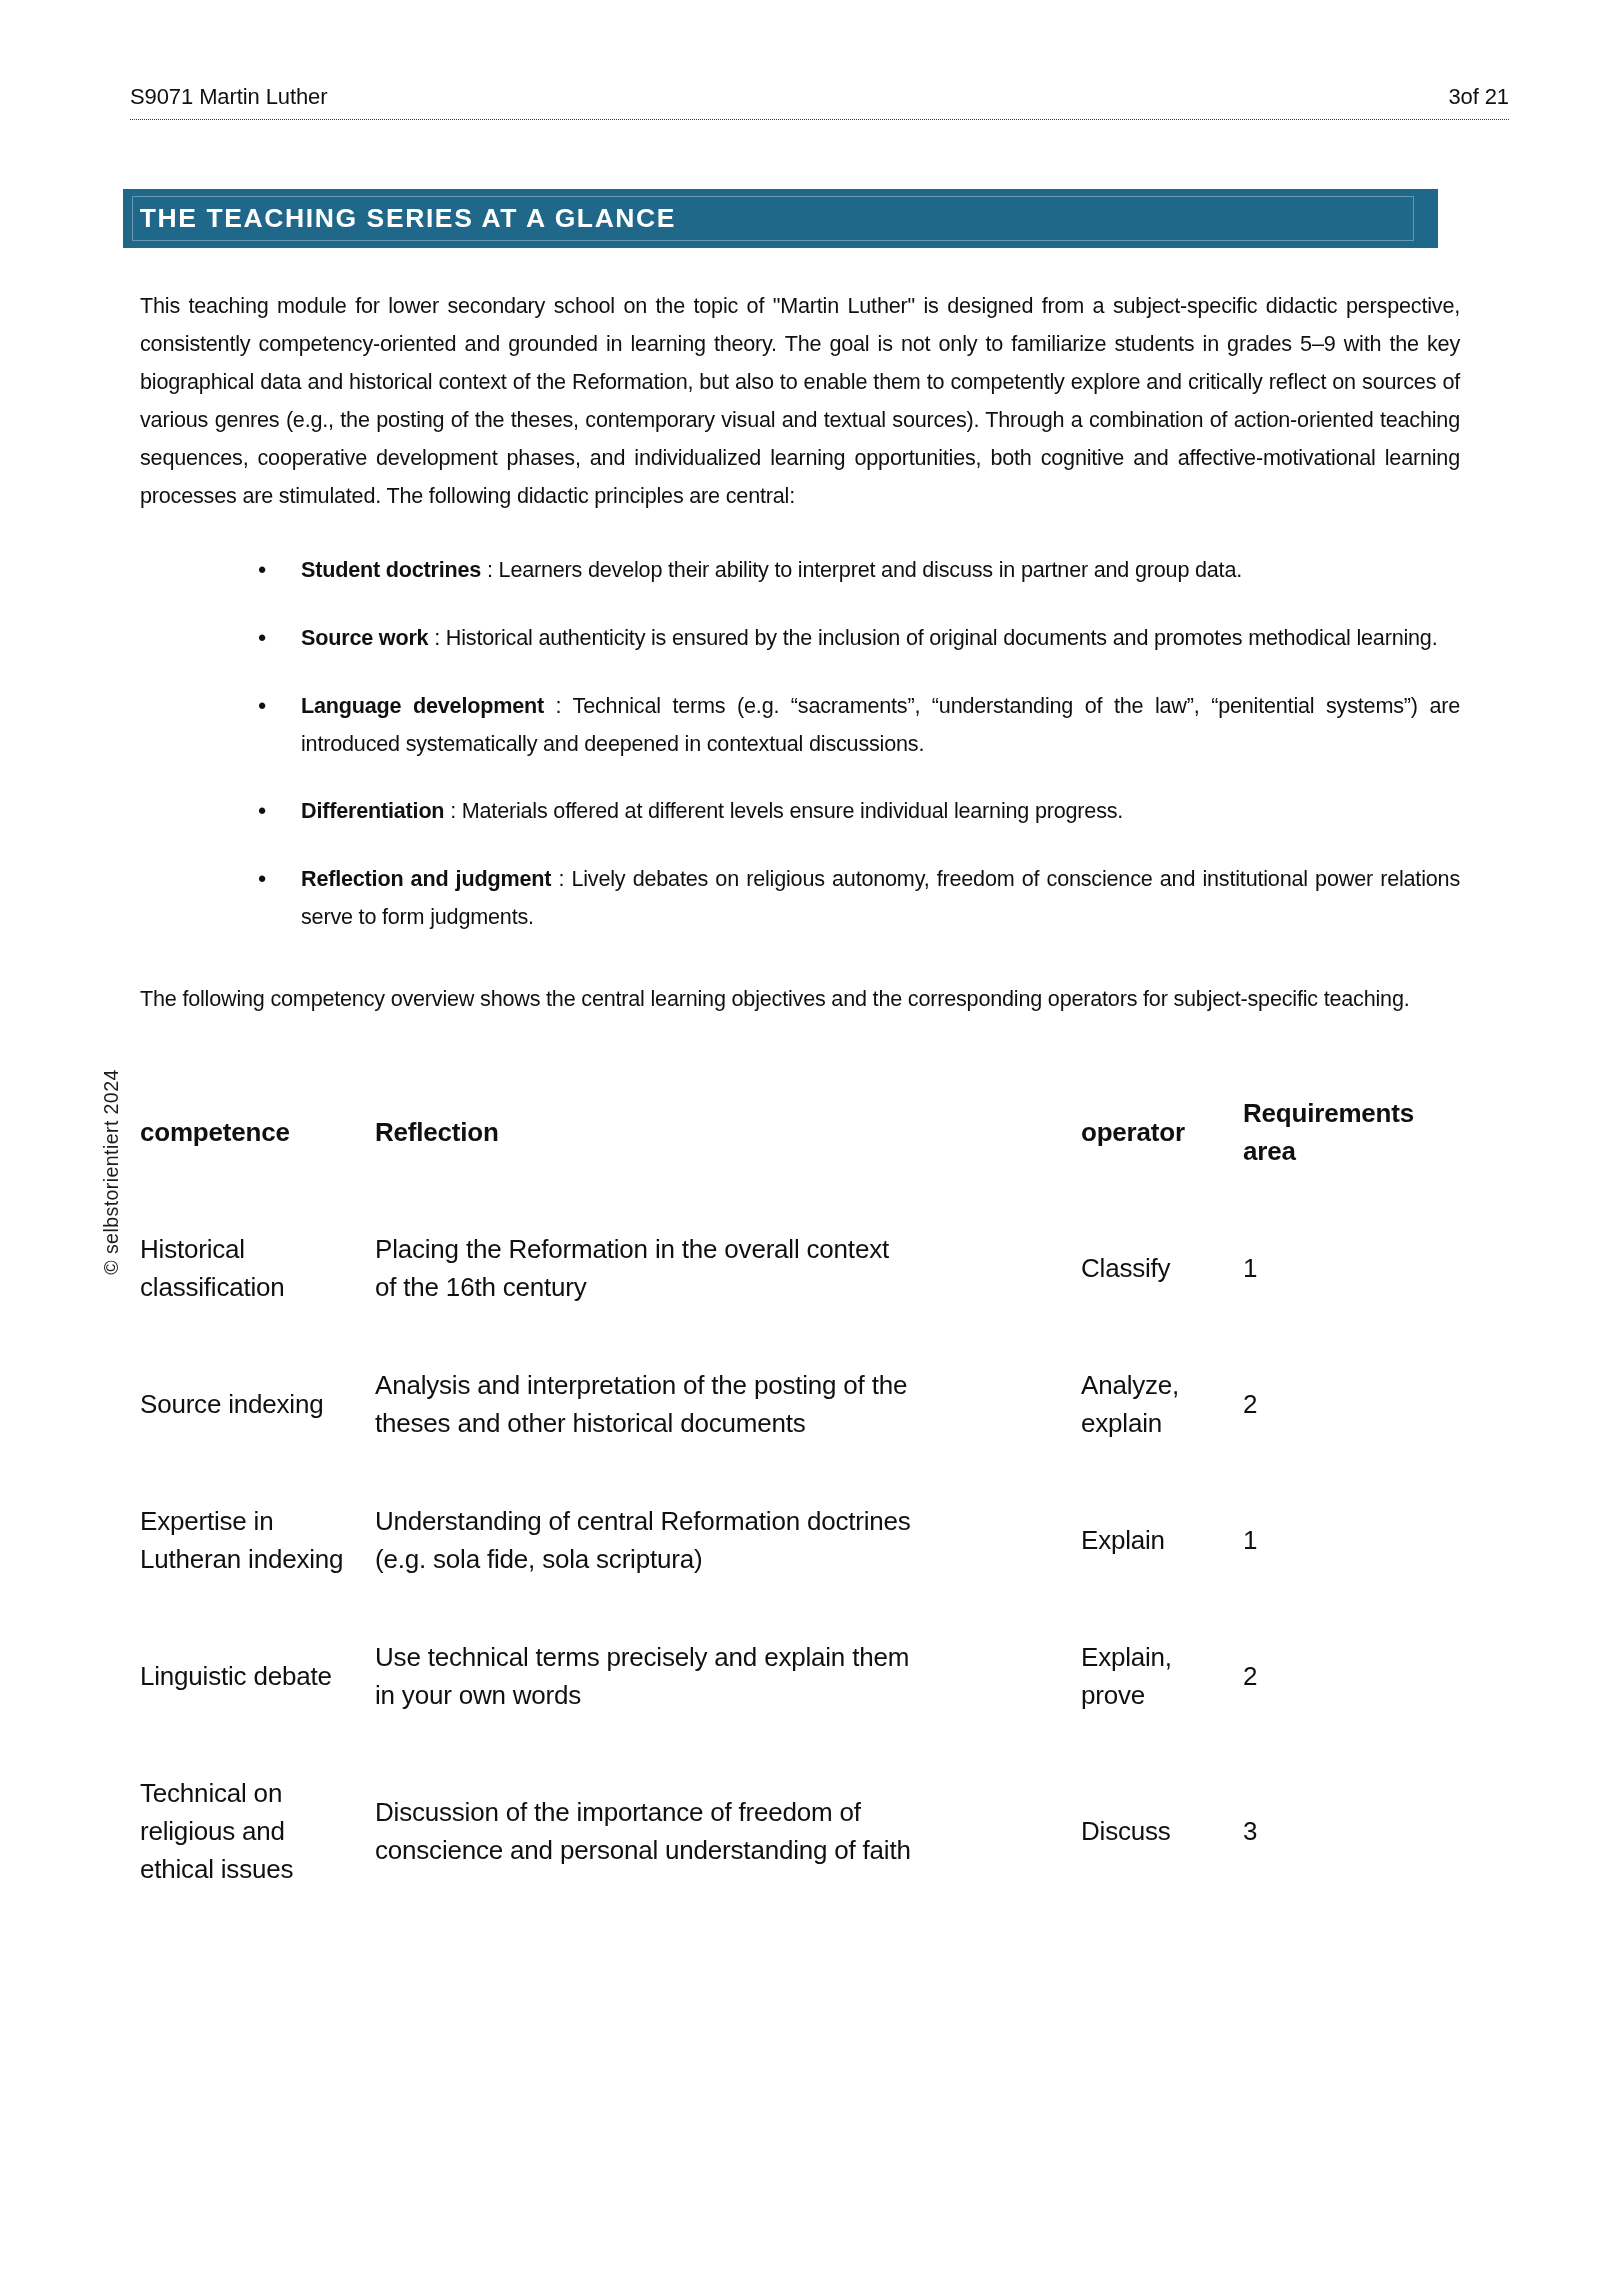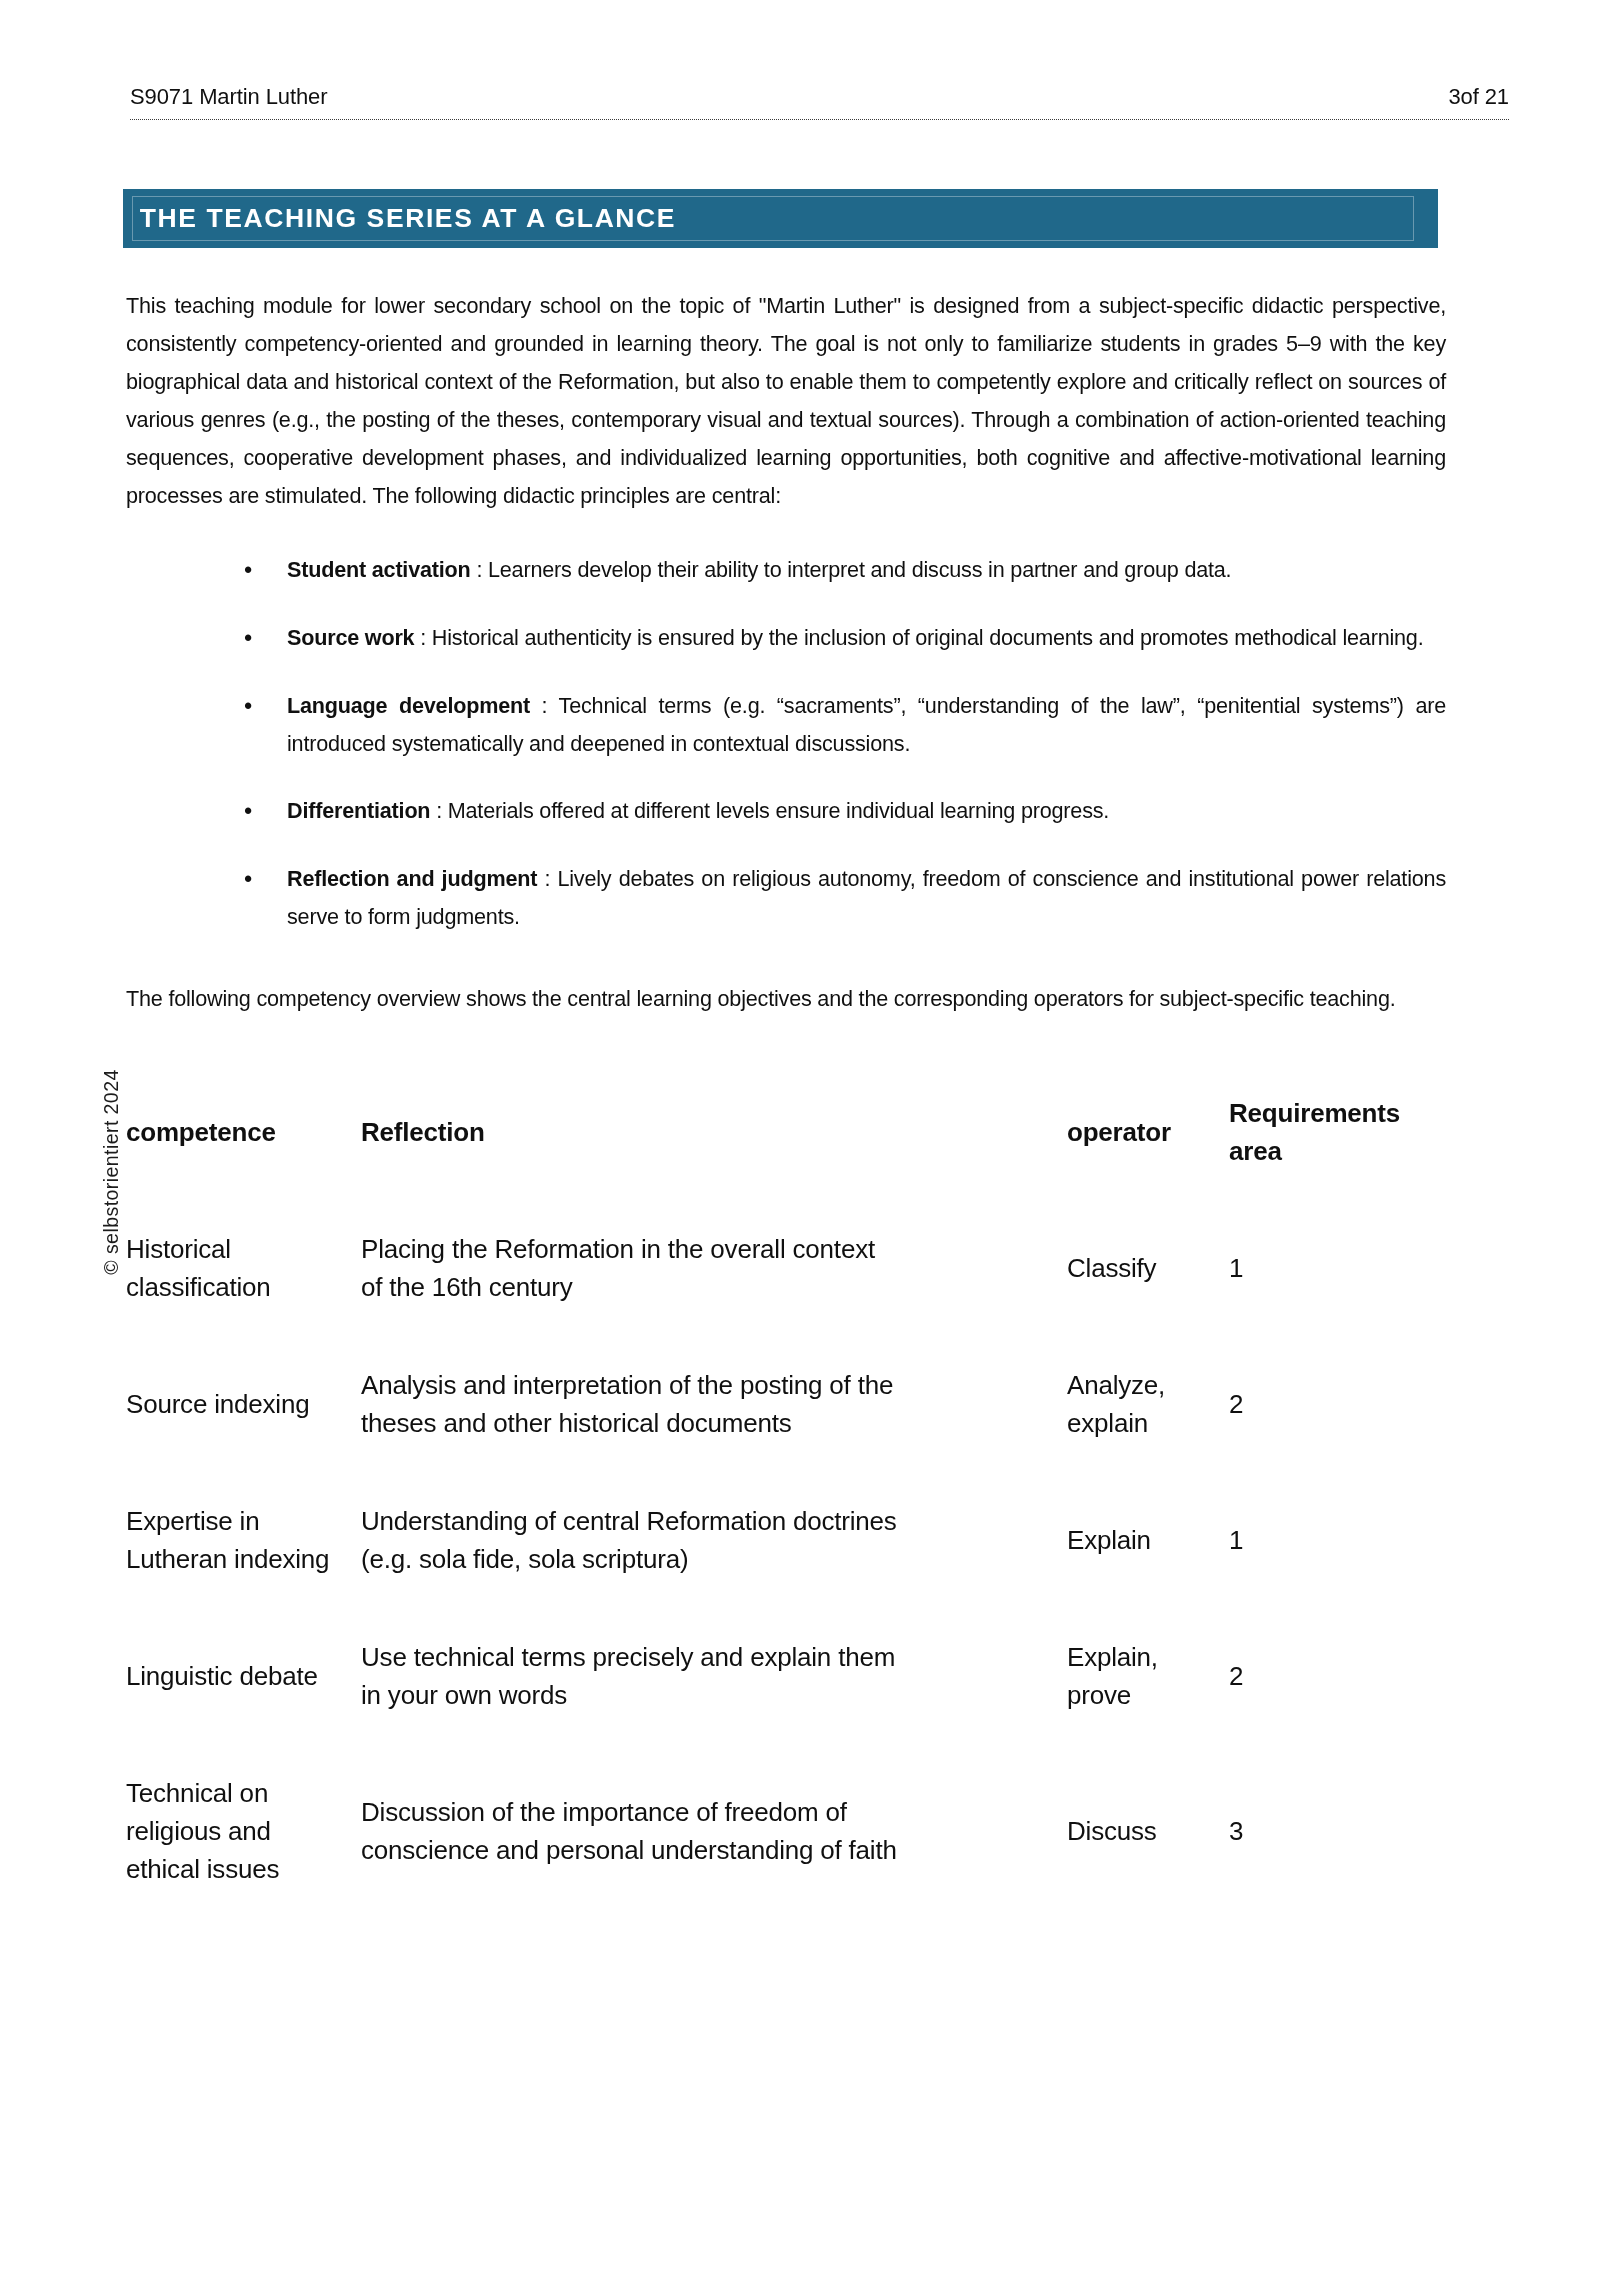--- a/index.html
+++ b/index.html
@@ -27,21 +27,21 @@
     position:absolute; left:8.8px; right:24.5px; top:6.9px; bottom:6.9px;
     border:1px solid rgba(255,255,255,0.33); pointer-events:none;
   }
   .banner-title {
     position:relative; color:#ffffff; font-weight:bold; font-size:26.5px;
     letter-spacing:1.6px; padding-left:16.7px; white-space:nowrap;
   }
 
   
   .content {
-    position:absolute; left:126px; top:287px; width:1320px;
+    position:absolute; left:140px; top:287px; width:1320px;
     font-size:21.6px; line-height:38px; letter-spacing:-0.2px;
   }
   .para { text-align:justify; }
 
   .bullet-list { margin-top:36px; }
   .bullet-item {
     display:flex; margin-bottom:29px; text-align:justify;
   }
   .bullet-item:last-child { margin-bottom:0; }
   .marker {
@@ -93,21 +93,21 @@
   <div class="banner-title">THE TEACHING SERIES AT A GLANCE</div>
 </div>
 
 <div class="content">
 
   <p class="para">This teaching module for lower secondary school on the topic of "Martin Luther" is designed from a subject-specific didactic perspective, consistently competency-oriented and grounded in learning theory. The goal is not only to familiarize students in grades 5–9 with the key biographical data and historical context of the Reformation, but also to enable them to competently explore and critically reflect on sources of various genres (e.g., the posting of the theses, contemporary visual and textual sources). Through a combination of action-oriented teaching sequences, cooperative development phases, and individualized learning opportunities, both cognitive and affective-motivational learning processes are stimulated. The following didactic principles are central:</p>
 
   <div class="bullet-list">
     <div class="bullet-item">
       <span class="marker"></span>
-      <span class="bullet-body"><span class="term">Student activation</span><span> : Learners develop their ability to interpret and discuss in partner and group data.</span></span>
+      <span class="bullet-body"><span class="term">Student doctrines</span><span> : Learners develop their ability to interpret and discuss in partner and group data.</span></span>
     </div>
     <div class="bullet-item">
       <span class="marker"></span>
       <span class="bullet-body"><span class="term">Source work</span><span> : Historical authenticity is ensured by the inclusion of original documents and promotes methodical learning.</span></span>
     </div>
     <div class="bullet-item">
       <span class="marker"></span>
       <span class="bullet-body"><span class="term">Language development</span><span> : Technical terms (e.g. “sacraments”, “understanding of the law”, “penitential systems”) are introduced systematically and deepened in contextual discussions.</span></span>
     </div>
     <div class="bullet-item">

